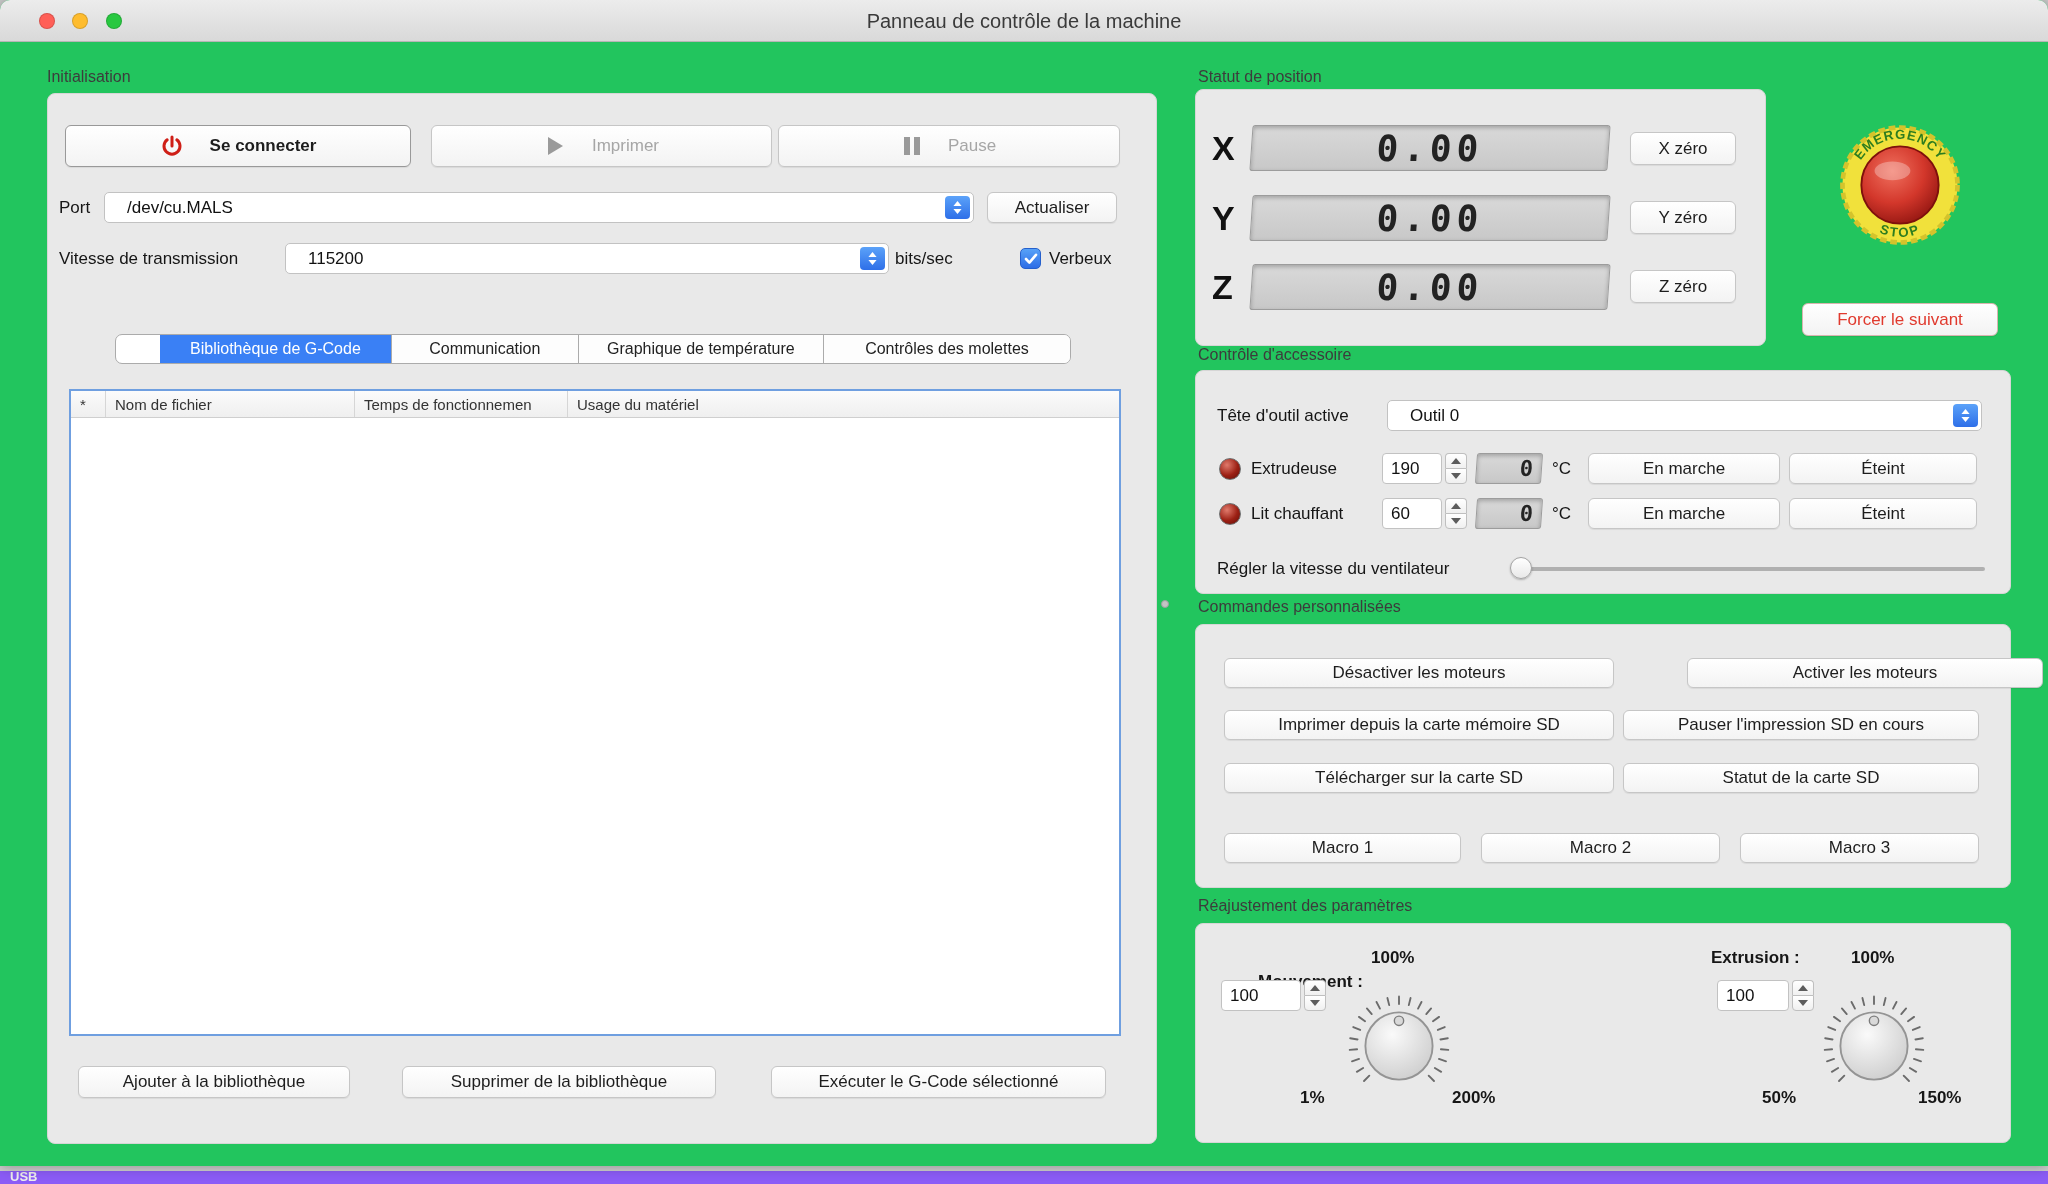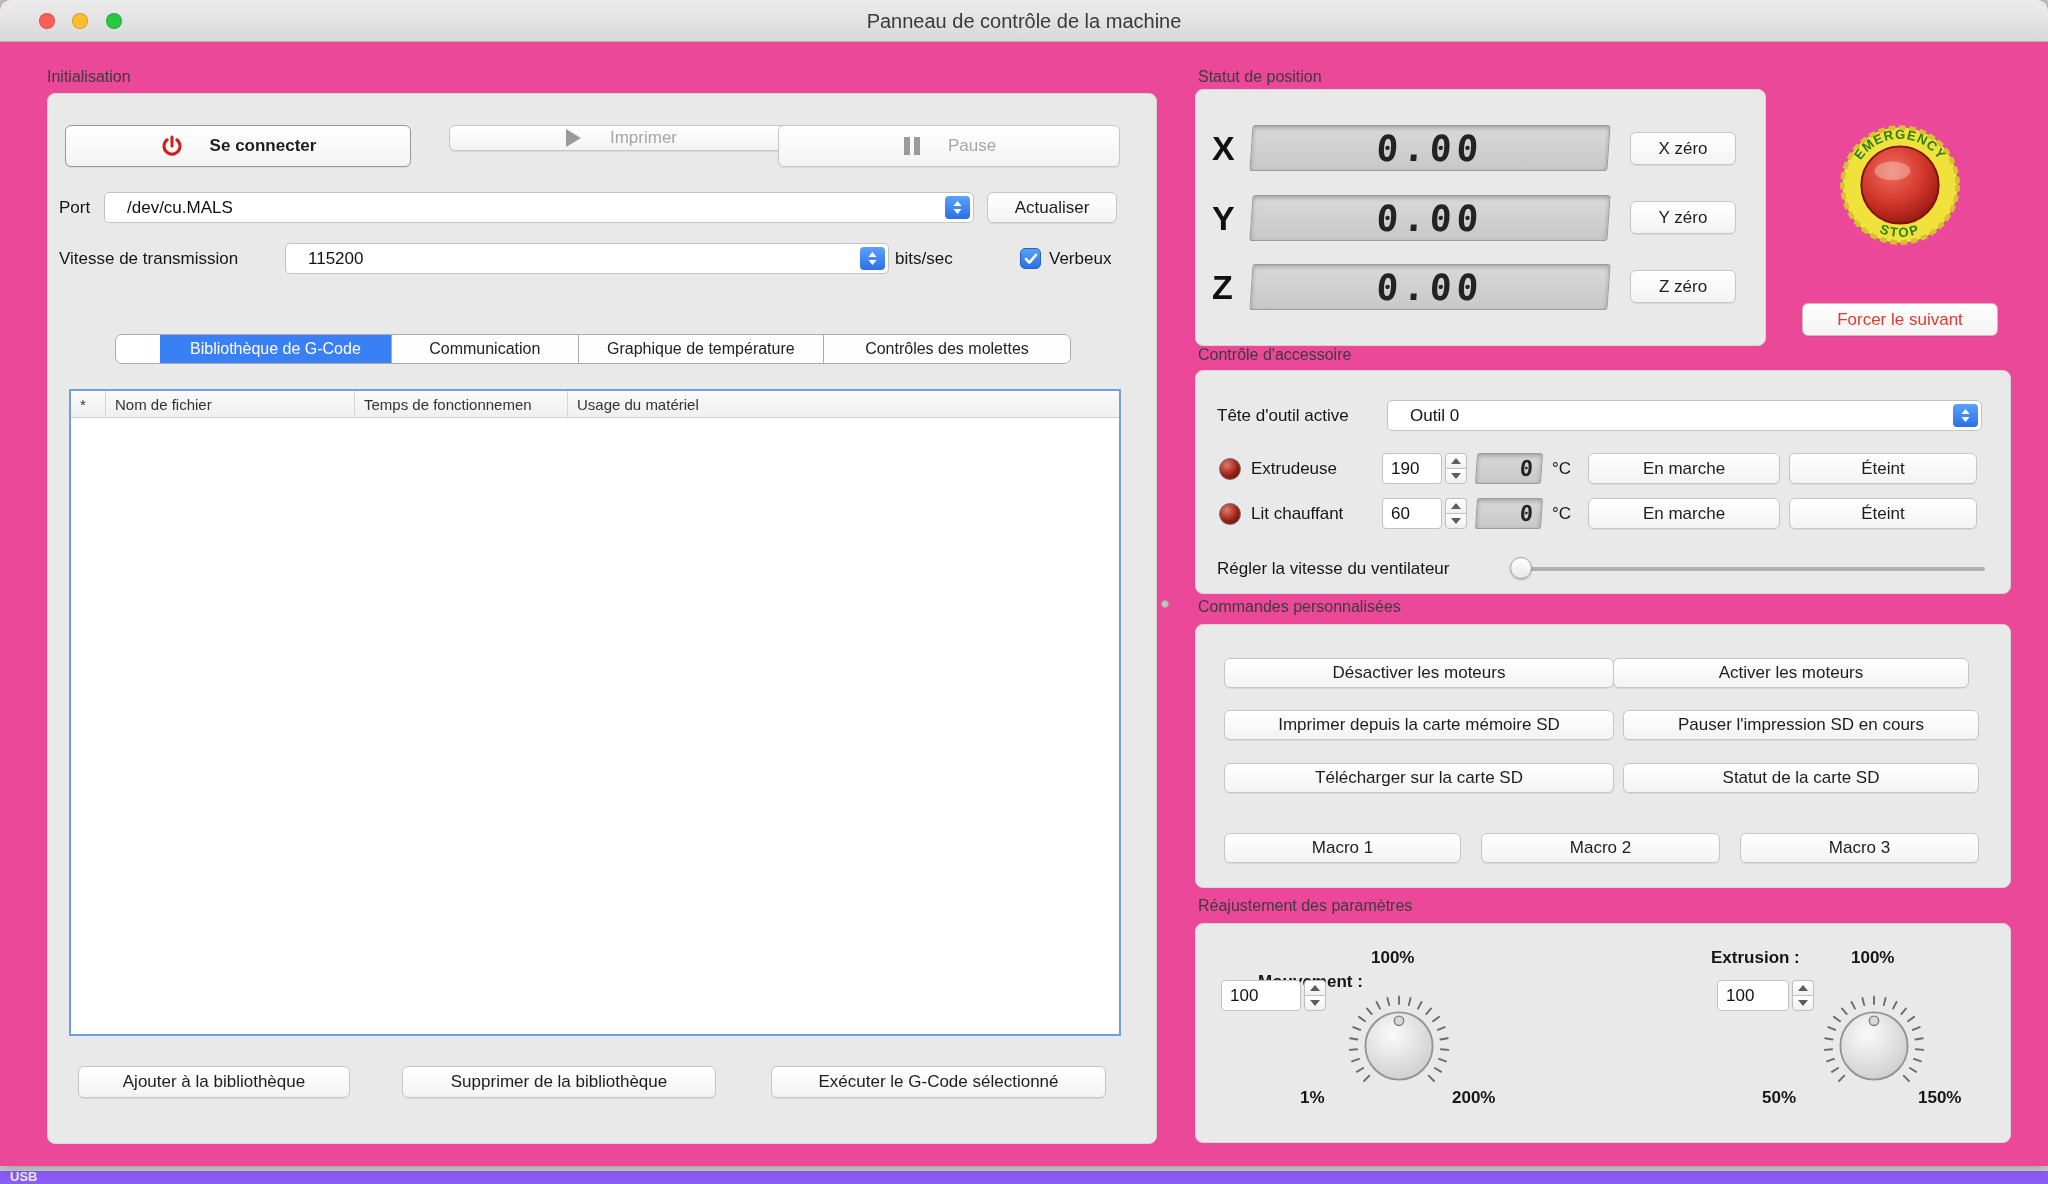--- a/index.html
+++ b/index.html
@@ -1,20 +1,20 @@
 <!DOCTYPE html>
 <html><head>
 <meta charset="utf-8">
 <style>
   * { margin:0; padding:0; box-sizing:border-box; }
   html,body { width:2048px; height:1184px; }
   body { font-family:"Liberation Sans", sans-serif; background:#d9d9d9; position:relative; overflow:hidden; }
   .abs { position:absolute; }
   .desktop { position:absolute; inset:0; background:#cfcfcf; }
-  .window { position:absolute; left:0; top:0; width:2048px; height:1166px; background:#ec4899; border-radius:10px 10px 0 0; box-shadow:0 0 14px rgba(0,0,0,.35); }
+  .window { position:absolute; left:0; top:0; width:2048px; height:1166px; background:#22c55e; border-radius:10px 10px 0 0; box-shadow:0 0 14px rgba(0,0,0,.35); }
   .titlebar { position:absolute; left:0; top:0; width:100%; height:42px; background:linear-gradient(#ececec,#d9d9d9); border-bottom:1px solid #b6b6b6; border-radius:10px 10px 0 0; }
   .title { position:absolute; left:0; right:0; top:0; height:42px; line-height:42px; text-align:center; font-size:20px; color:#3a3a3a; }
   .light { position:absolute; top:13px; width:16px; height:16px; border-radius:50%; border:1px solid rgba(0,0,0,.15); }
   .light.red { left:39px; background:#ff5f57; }
   .light.yellow { left:72px; background:#febc2e; }
   .light.green { left:106px; background:#28c840; }
 
   .panel { position:absolute; background:#e9e9e9; border:1px solid #d6d6d6; border-radius:8px; }
   .section-label { position:absolute; font-size:16px; color:#3c3c3c; }
 
@@ -96,21 +96,21 @@
 
     <div class="btn primary" style="left:65px; top:125px; width:346px; height:42px;">
       <span style="display:flex;">
         <svg width="24" height="24" viewBox="0 0 24 24">
             <path d="M12 3v9" stroke="#cf1f17" stroke-width="3" fill="none" stroke-linecap="round"></path>
             <path d="M7.2 5.8a8 8 0 1 0 9.6 0" stroke="#cf1f17" stroke-width="3" fill="none" stroke-linecap="round"></path>
           </svg>
       </span>
       <span style="font-weight:bold;">Se connecter</span>
     </div>
-    <div class="btn disabled" style="left:449px; top:125px; width:341px; height:26px;">
+    <div class="btn disabled" style="left:431px; top:125px; width:341px; height:42px;">
       <span style="display:flex;">
         <svg width="22" height="22" viewBox="0 0 22 22">
             <path d="M4 2 L19 11 L4 20 Z" fill="#9a9a9a"></path>
           </svg>
       </span>
       <span>Imprimer</span>
     </div>
     <div class="btn disabled" style="left:778px; top:125px; width:342px; height:42px;">
       <span style="display:flex; gap:4px;">
         <svg width="20" height="22" viewBox="0 0 20 22">
@@ -293,21 +293,21 @@
     <div class="slider-knob" style="left:1510px; top:557px;"></div>
 
     <div class="splitter-dot"></div>
 
     <div class="section-label" style="left:1198px; top:598px;">Commandes personnalisées</div>
     <div class="panel" style="left:1195px; top:624px; width:816px; height:264px;"></div>
 
     <div class="btn" style="left:1224px; top:658px; width:390px; height:30px;">
       <span>Désactiver les moteurs</span>
     </div>
-    <div class="btn" style="left:1613px; top:658px; width:356px; height:30px;">
+    <div class="btn" style="left:1687px; top:658px; width:356px; height:30px;">
       <span>Activer les moteurs</span>
     </div>
     <div class="btn" style="left:1224px; top:710px; width:390px; height:30px;">
       <span>Imprimer depuis la carte mémoire SD</span>
     </div>
     <div class="btn" style="left:1623px; top:710px; width:356px; height:30px;">
       <span>Pauser l'impression SD en cours</span>
     </div>
     <div class="btn" style="left:1224px; top:763px; width:390px; height:30px;">
       <span>Télécharger sur la carte SD</span>

